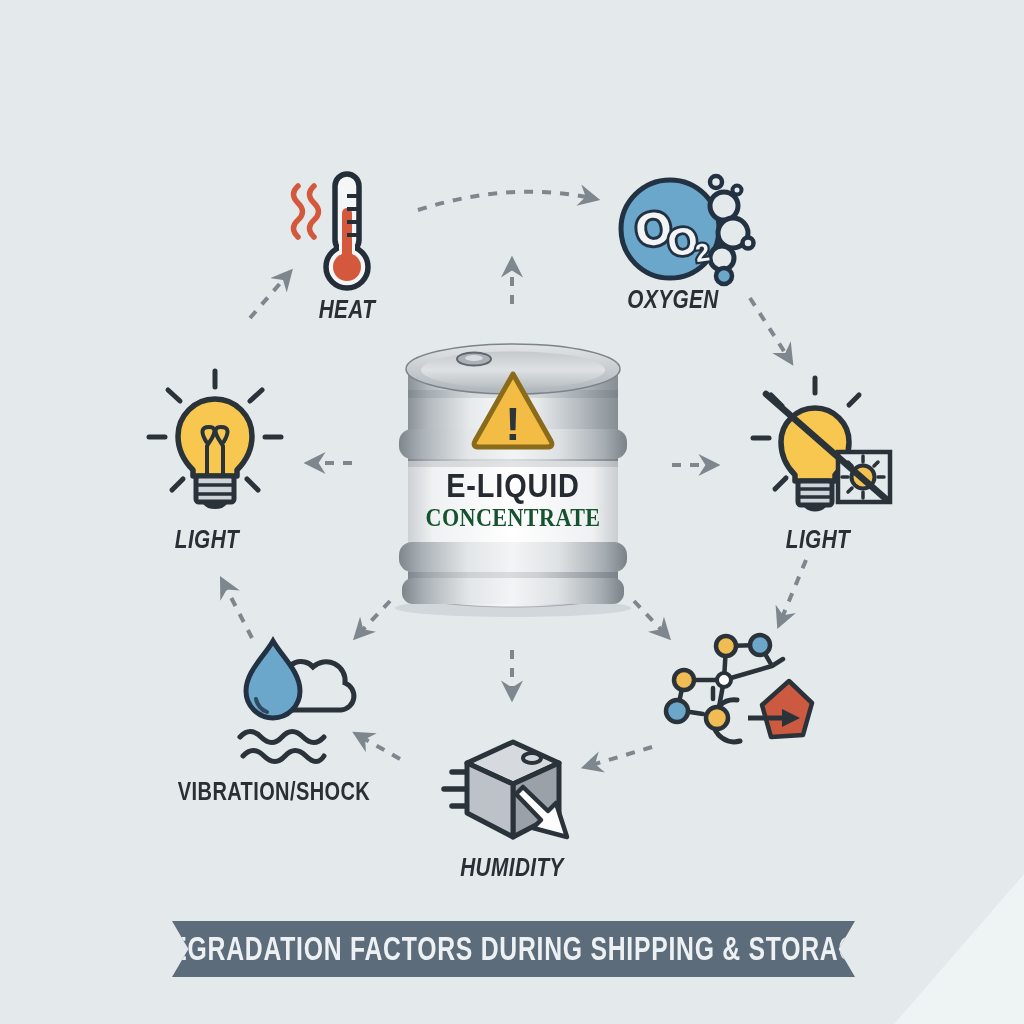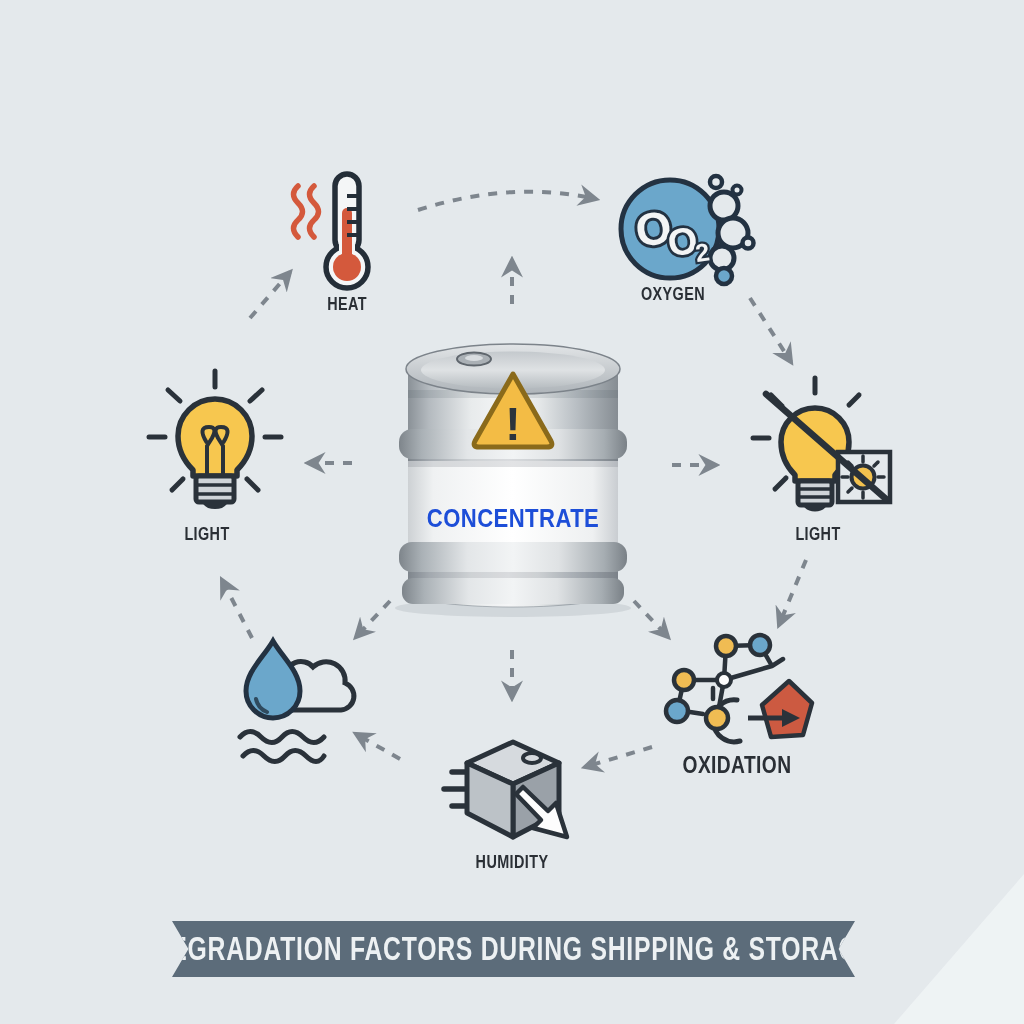--- a/index.html
+++ b/index.html
@@ -14,25 +14,25 @@
     background:#f1f5f7; opacity:.75;
     clip-path:polygon(100% 0, 100% 100%, 0 100%);
   }
   .lbl {
     position:absolute; transform:translateX(-50%);
     color:#2a2f35; font-weight:700; white-space:nowrap; text-align:center;
     letter-spacing:.5px;
   }
   .cond { display:inline-block; transform:scaleX(0.8); transform-origin:center; }
   .cond85 { display:inline-block; transform:scaleX(0.85); transform-origin:center; }
-  .f26 { font-size:18px; }
+  .f26 { font-size:26px;font-style:italic; }
   .f25 { font-size:25px; }
   .f24 { font-size:24px; line-height:29px; }
   .barrel-line1 { font-size:34px; color:#262b31; letter-spacing:1px; }
-  .barrel-line2 { font-size:26px; color:#1d4ed8; letter-spacing:.5px; }
+  .barrel-line2 { font-size:26px; color:#14532d; letter-spacing:.5px;font-family:Liberation Serif, serif; }
   .banner {
     position:absolute; left:172px; top:921px; width:683px; height:56px;
     background:#5c6c7a;
     clip-path:polygon(0 0, 100% 0, 97.6% 50%, 100% 100%, 0 100%, 2.4% 50%);
     display:flex; align-items:center; justify-content:center;
   }
   .banner-text {
     color:#edf1f3; font-weight:700; font-size:33px; white-space:nowrap;
     letter-spacing:1px; display:inline-block; transform:scaleX(0.75);
   }
@@ -225,25 +225,26 @@
       <ellipse cx="474" cy="358" rx="9" ry="3" fill="#d8dcdf"></ellipse>
       <path d="M 513 374 L 551 441 Q 554 447 547 447 L 479 447 Q 472 447 475 441 Z" fill="#f3bc45" stroke="#8a6a1b" stroke-width="5" stroke-linejoin="round"></path>
       <text x="513" y="440" font-size="46" font-weight="700" fill="#2c343c" text-anchor="middle">!</text>
     </g>
   </svg>
 
   <div class="lbl f26" style="left:347px; top:294px;"><span class="cond">HEAT</span></div>
   <div class="lbl f26" style="left:673px; top:284px;"><span class="cond">OXYGEN</span></div>
   <div class="lbl f26" style="left:207px; top:524px;"><span class="cond">LIGHT</span></div>
   <div class="lbl f26" style="left:818px; top:524px;"><span class="cond">LIGHT</span></div>
+  <div class="lbl f25" style="left:274px; top:777px;"><span class="cond">VIBRATION/SHOCK</span></div>
   <div class="lbl f26" style="left:512px; top:852px;"><span class="cond">HUMIDITY</span></div>
   <div class="lbl f24" style="left:737px; top:750px;">
-    <div><span class="cond">OXIDATION</span></div>
   </div>
 
+  <div class="lbl barrel-line1" style="left:513px; top:466px;"><span class="cond85">E-LIQUID</span></div>
   <div class="lbl barrel-line2" style="left:513px; top:503px;"><span class="cond85">CONCENTRATE</span></div>
 
   <div class="corner-fold"></div>
 
   <div class="banner">
     <span class="banner-text">DEGRADATION FACTORS DURING SHIPPING &amp; STORAGE</span>
   </div>
 
 </div>
 

